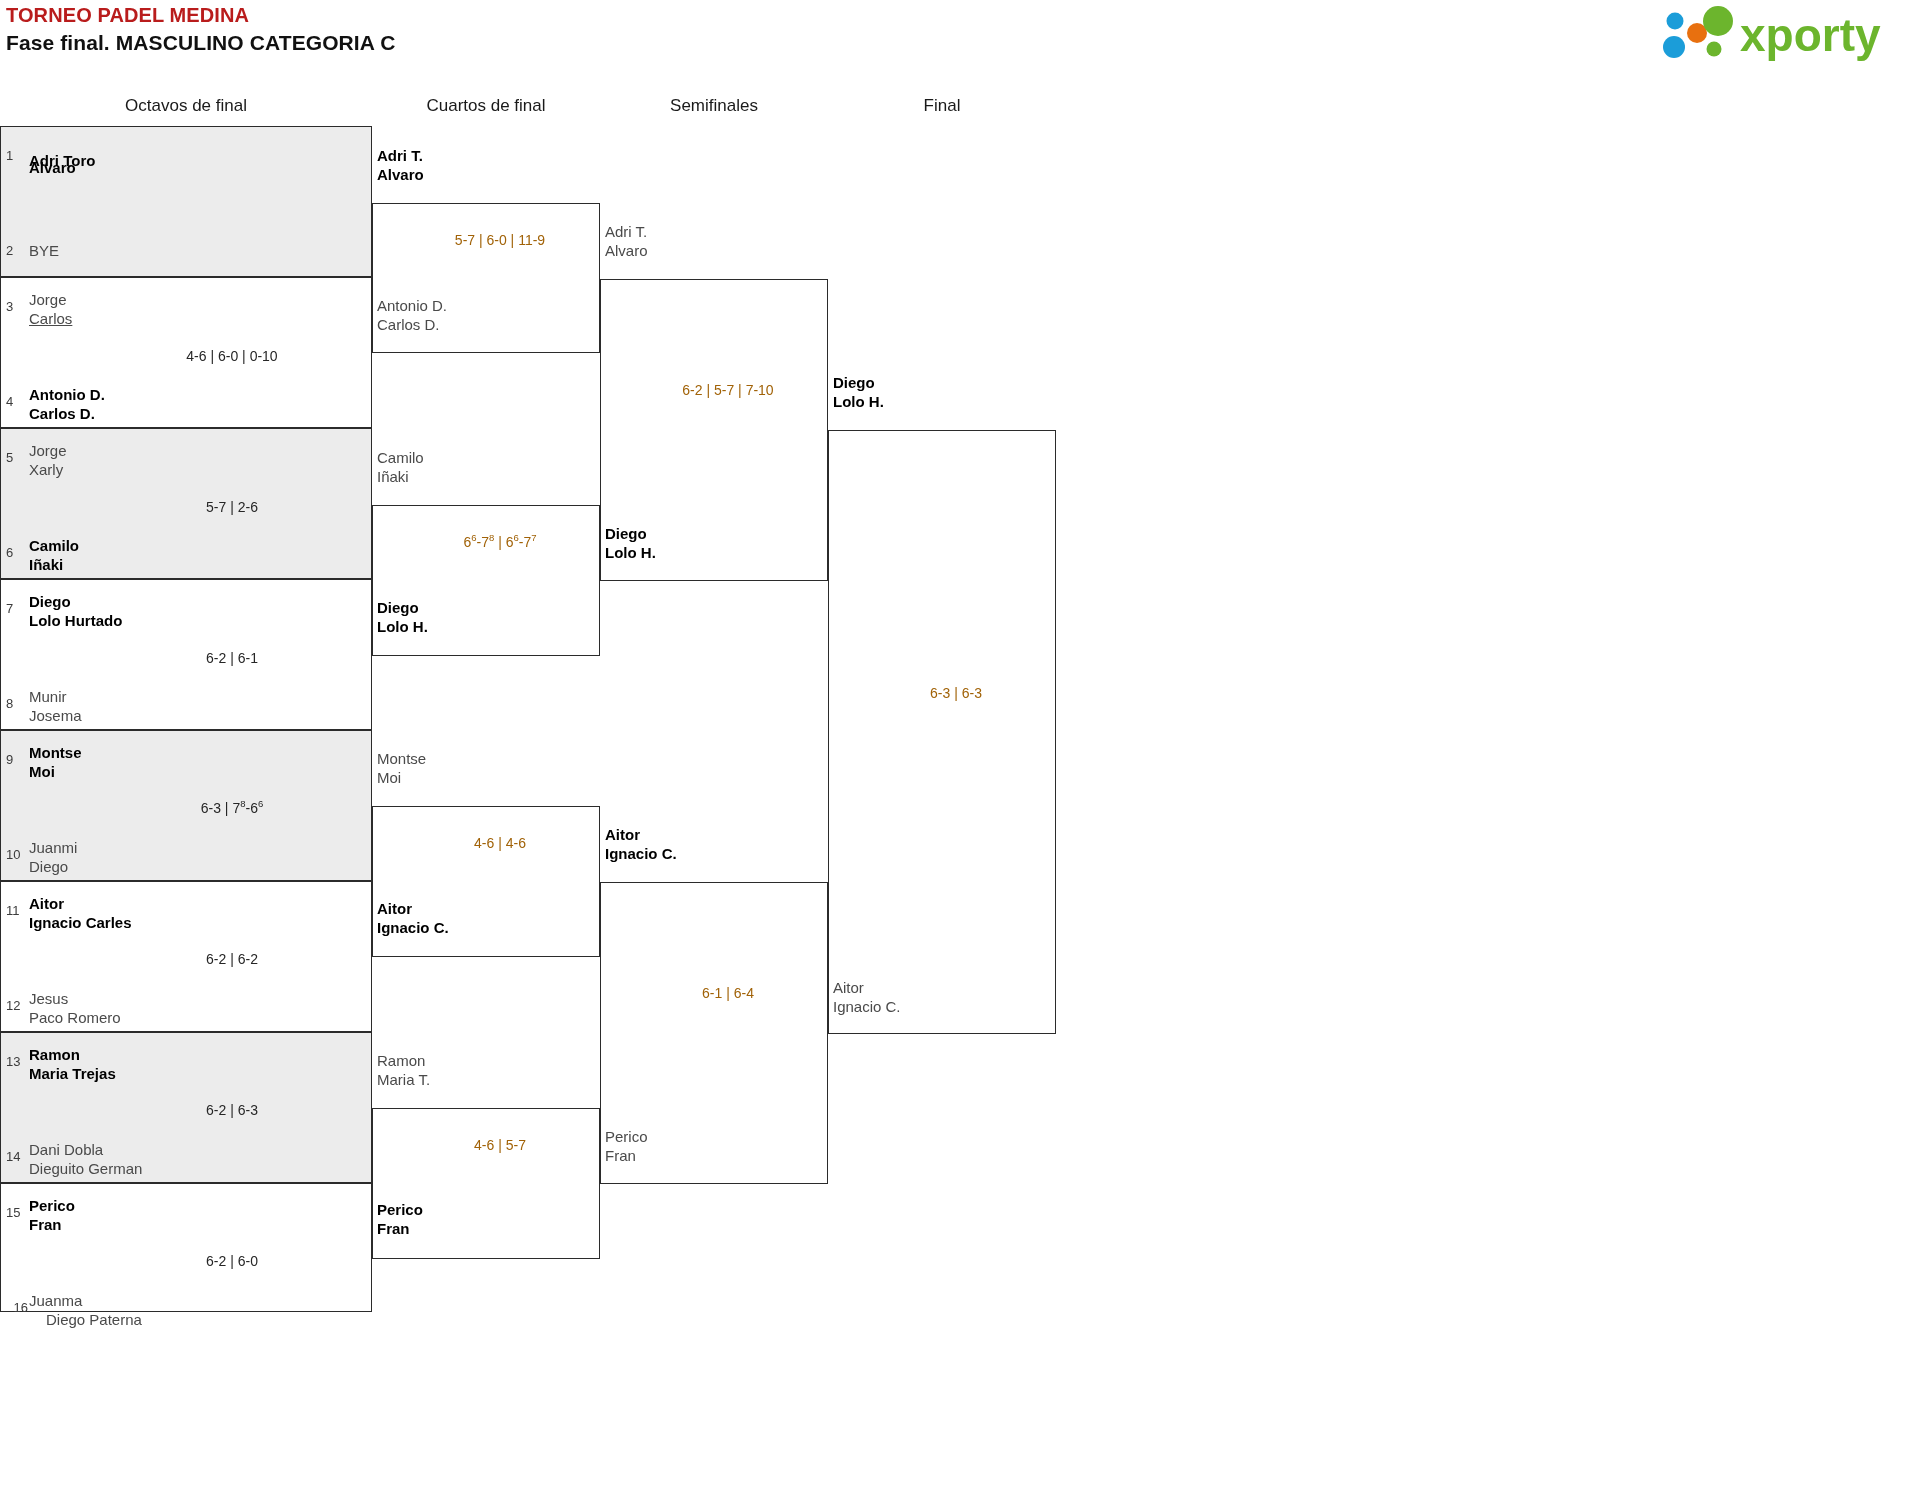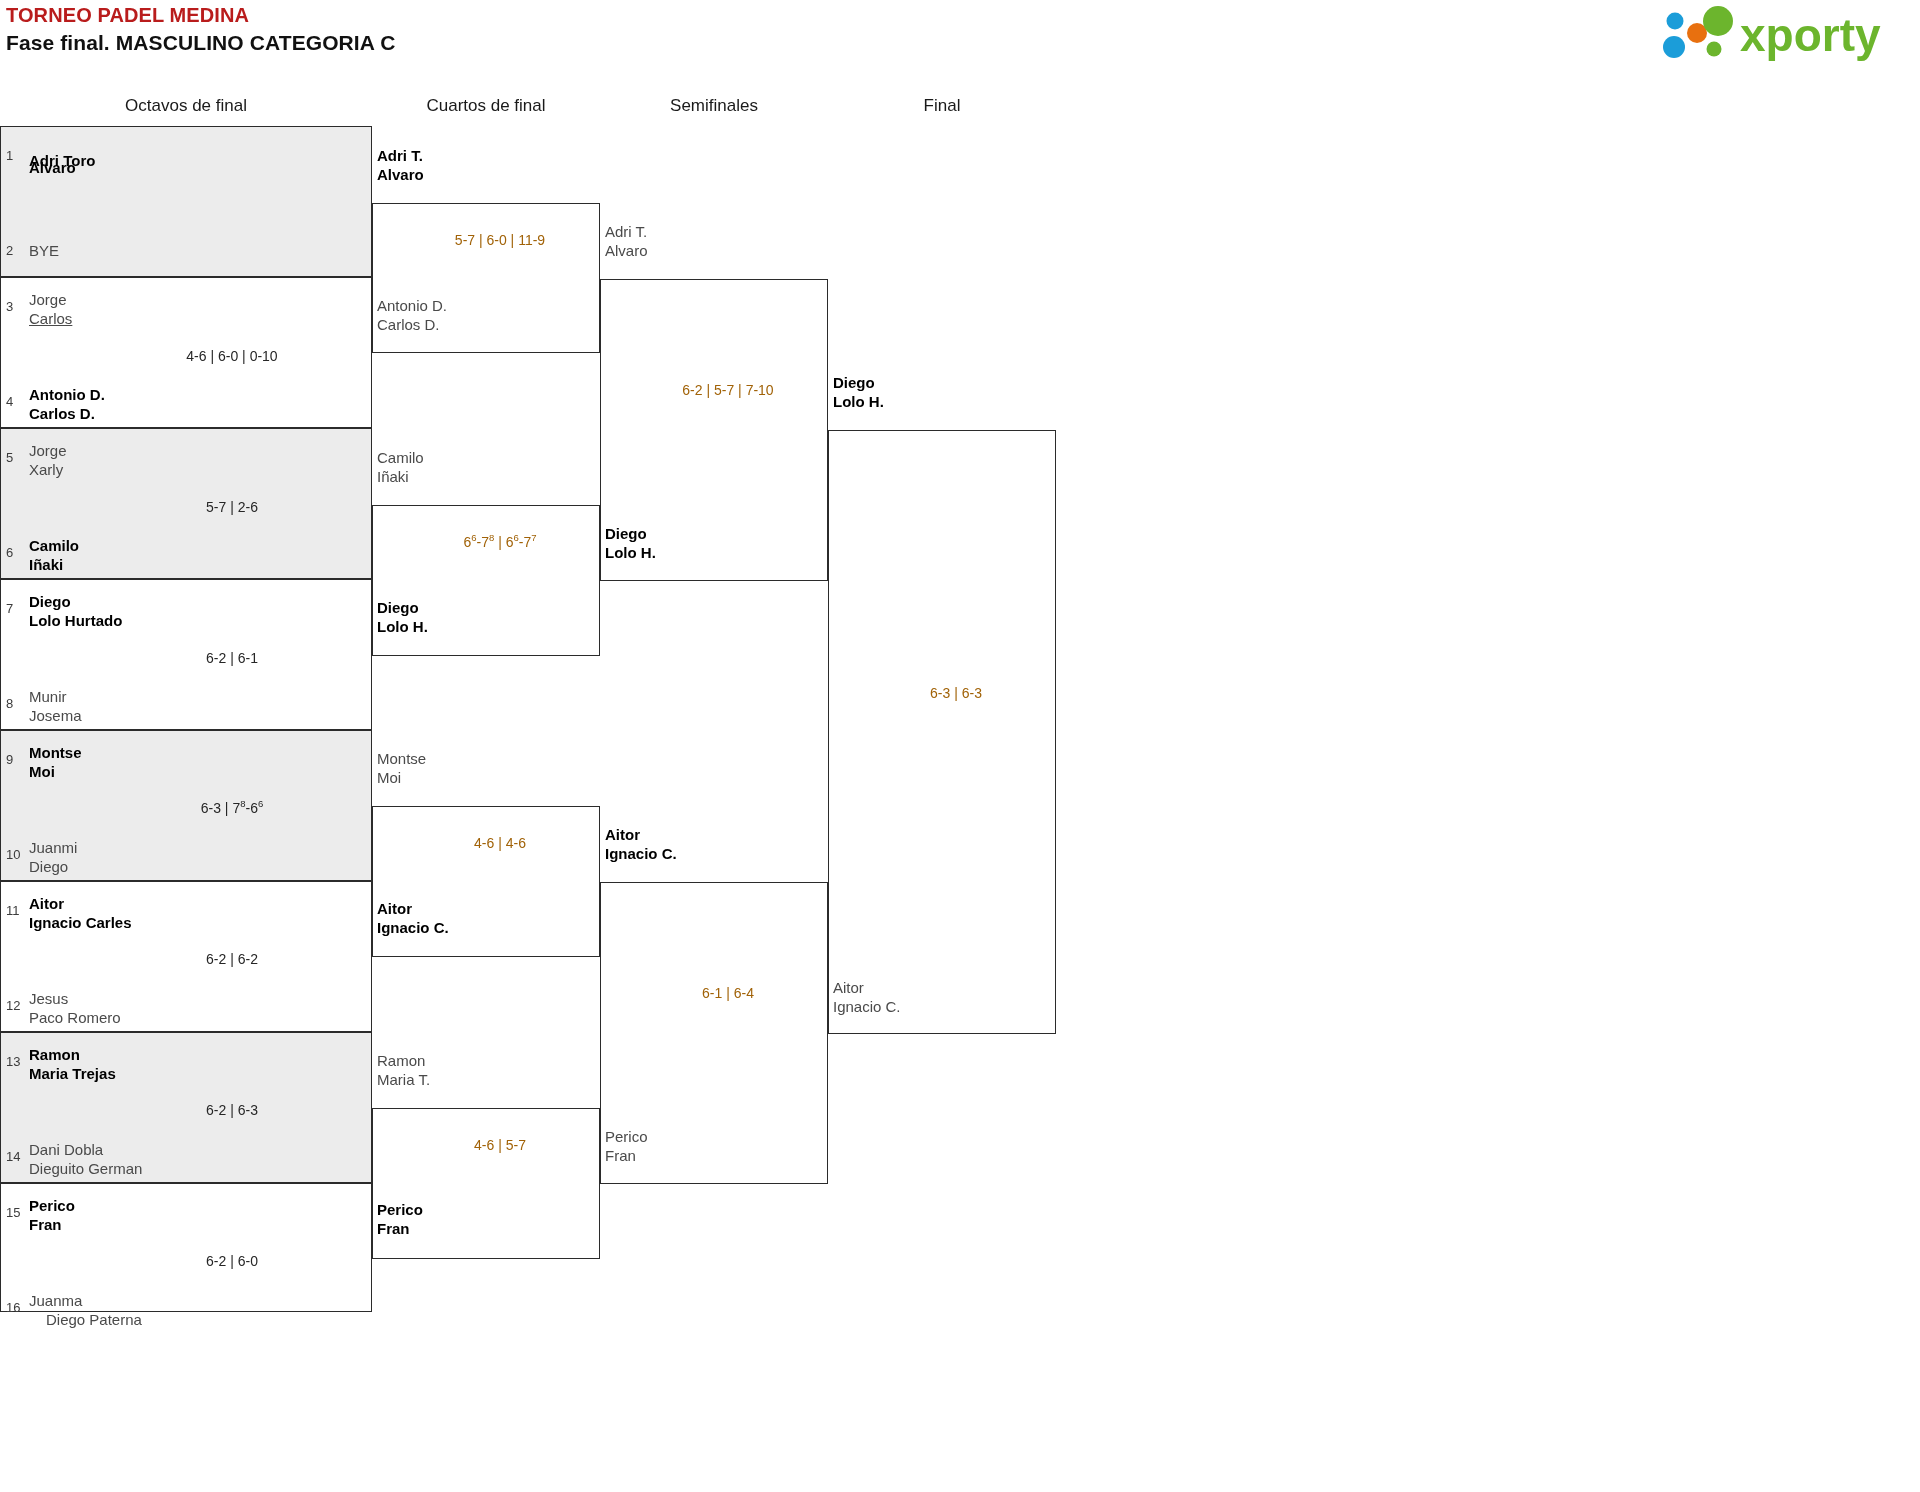--- a/index.html
+++ b/index.html
@@ -220,21 +220,21 @@
     <span class="seed" style="top:116px;">14</span>
     <span class="team" style="top:107px;">Dani Dobla</span>
     <span class="team" style="top:126px;">Dieguito German</span>
   </div>
   <div class="r1-score" style="left:92px; top:1102px; width:280px;"><span>6-2 | 6-3</span></div>
 
   <div class="r1-match" style="top:1183px; height:129px;">
     <span class="seed" style="top:21px;">15</span>
     <span class="team winner" style="top:12px;">Perico</span>
     <span class="team winner" style="top:31px;">Fran</span>
-    <span class="seed" style="top:116px;">16</span>
+    <span class="seed" style="top:116px;text-align:right;">16</span>
     <span class="team" style="top:107px;">Juanma</span>
     <span class="team" style="top:126px;margin-left:17px;">Diego Paterna</span>
   </div>
   <div class="r1-score" style="left:92px; top:1253px; width:280px;"><span>6-2 | 6-0</span></div>
 
   <div class="conn-box" style="left:372px; top:203px; width:228px; height:150px;"></div>
   <span class="adv-team winner" style="left:377px; top:146px;">Adri T.</span>
   <span class="adv-team winner" style="left:377px; top:165px;">Alvaro</span>
   <span class="adv-team" style="left:377px; top:296px;">Antonio D.</span>
   <span class="adv-team" style="left:377px; top:315px;">Carlos D.</span>

